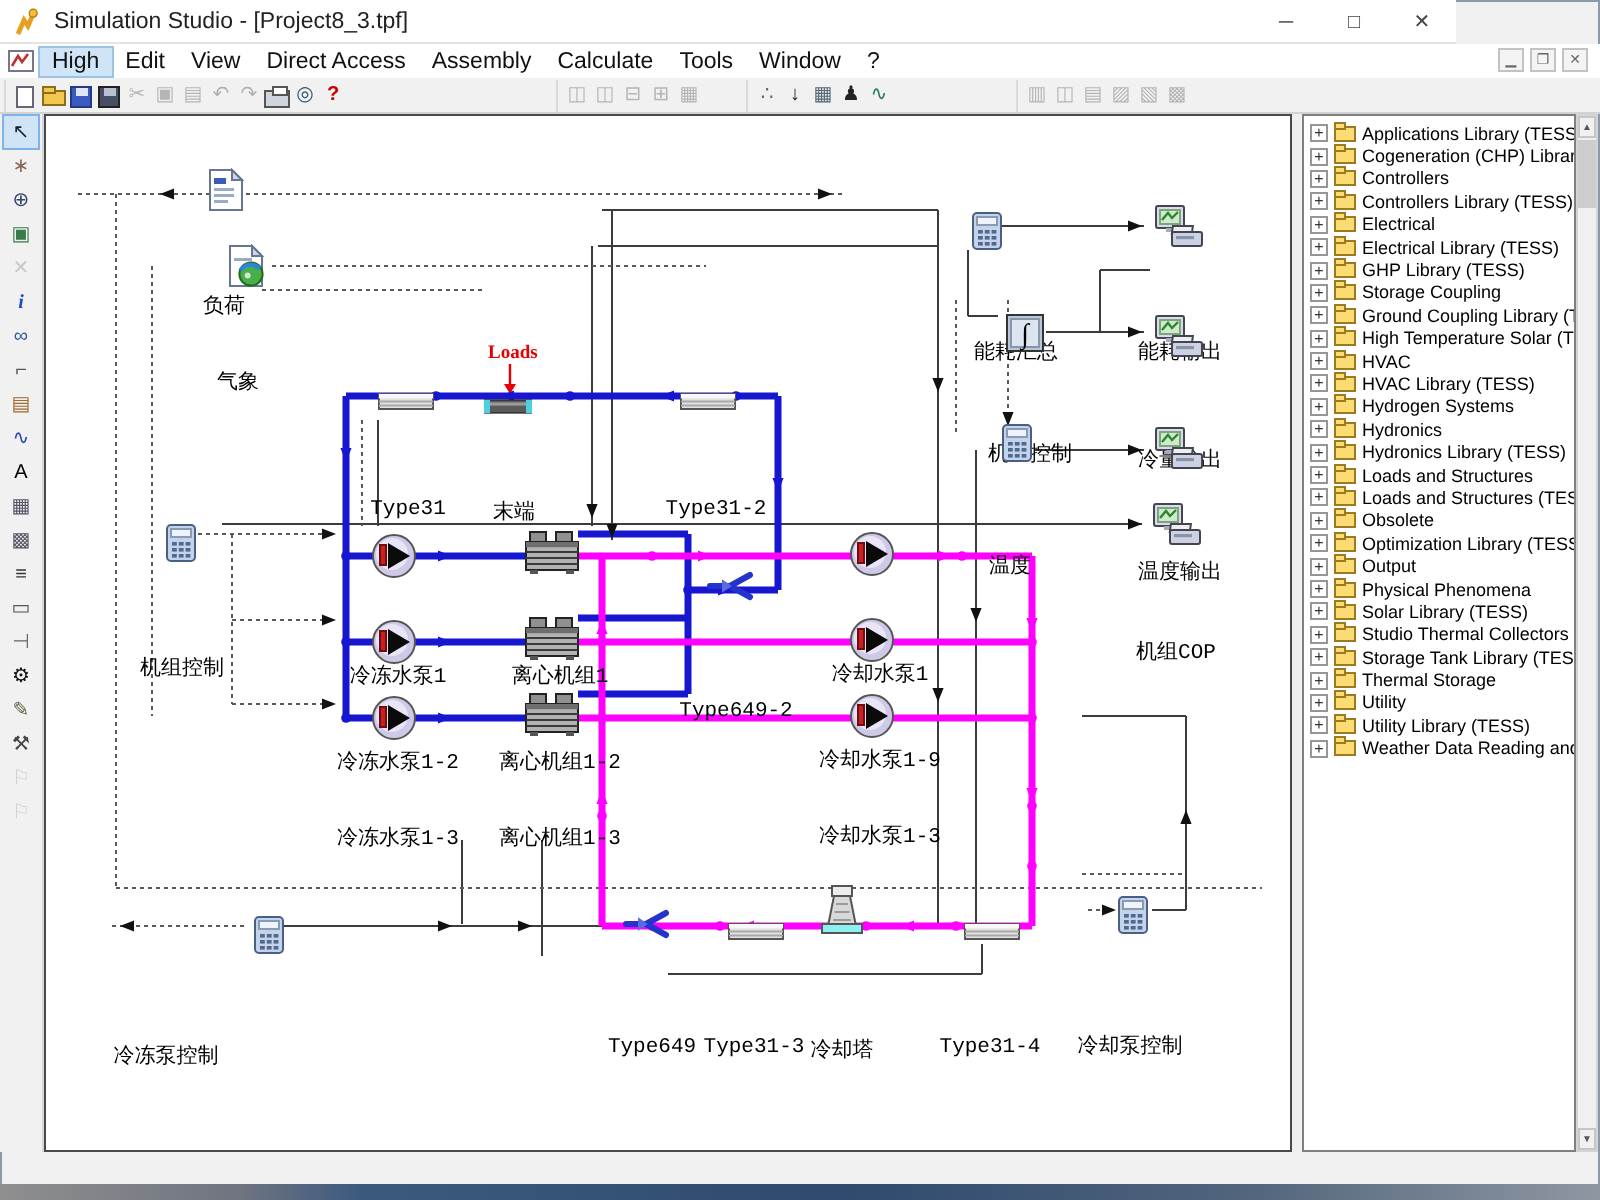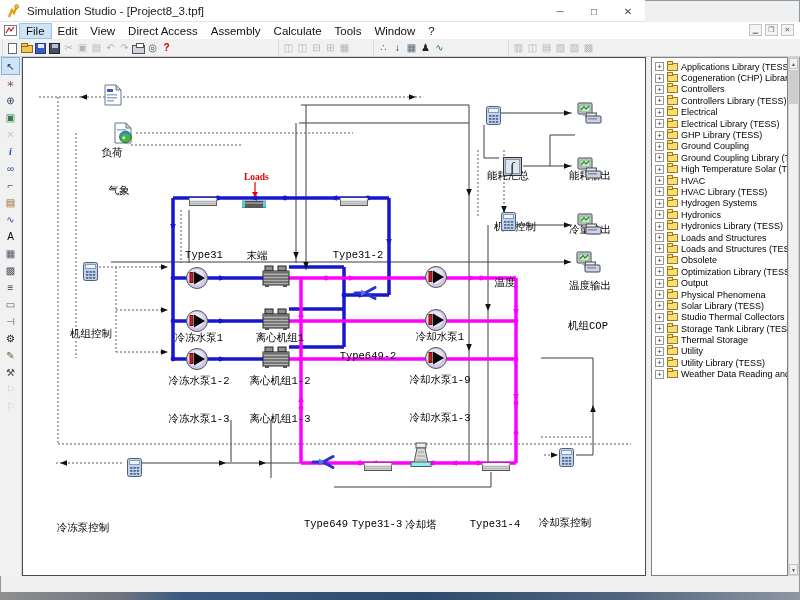--- a/index.html
+++ b/index.html
@@ -1,21 +1,21 @@
 <!DOCTYPE html>
 <html><head>
 <meta charset="utf-8">
 <style>
   * { margin:0; padding:0; box-sizing:border-box; }
   html,body { width:800px; height:600px; overflow:hidden; }
   body { font-family:"Liberation Sans", sans-serif; background:#fff; }
   .window { position:relative; width:800px; height:600px; background:#f0f0f0; outline:1px solid #8a9aa8; outline-offset:-1px; }
 
   
-  .titlebar { position:absolute; left:0; top:0; width:645px; height:22px; background:#ffffff; display:flex; align-items:center; border-bottom:1px solid #e4e4e4; }
+  .titlebar { position:absolute; left:0; top:0; width:728px; height:22px; background:#ffffff; display:flex; align-items:center; border-bottom:1px solid #e4e4e4; }
   .app-icon { width:14px; height:14px; margin-left:6px; }
   .title-text { font-size:11.5px; color:#222; margin-left:7px; }
   .win-btns { position:absolute; right:0; top:0; height:22px; display:flex; }
   .win-btn { width:34px; height:22px; display:flex; align-items:center; justify-content:center; font-size:10px; color:#444; }
 
   
   .menubar { position:absolute; left:0; top:22px; width:800px; height:17px; background:#ffffff; display:flex; align-items:center; }
   .mdi-doc-icon { width:13px; height:11px; margin:0 3px 0 4px; }
   .menu-item { font-size:11.5px; color:#111; padding:1px 6px; margin-right:1px; }
   .menu-item.hl { background:#cfe4f7; outline:1px solid #9ac3e8; }
@@ -96,21 +96,21 @@
         <div class="win-btn">✕</div>
       </div>
   </div>
 
   <div class="menubar">
     <svg class="mdi-doc-icon" viewBox="0 0 13 11">
       <rect x="0.5" y="0.5" width="12" height="10" fill="#fff" stroke="#778"></rect>
       <path d="M2,8 L5,3 L7,6 L10,2" stroke="#c03030" stroke-width="1.3" fill="none"></path>
     </svg>
     <div id="menu-items" style="display:flex;">
-        <span class="menu-item hl">File</span>
+        <span class="menu-item hl">High</span>
         <span class="menu-item">Edit</span>
         <span class="menu-item">View</span>
         <span class="menu-item">Direct Access</span>
         <span class="menu-item">Assembly</span>
         <span class="menu-item">Calculate</span>
         <span class="menu-item">Tools</span>
         <span class="menu-item">Window</span>
         <span class="menu-item">?</span>
       </div>
     <div class="mdi-btns" id="mdi-btns">
@@ -567,21 +567,21 @@
         <span class="tree-lbl">Electrical Library (TESS)</span>
       </div>
       <div class="tree-row">
         <span class="expand-box">+</span>
         <span class="folder-ic"></span>
         <span class="tree-lbl">GHP Library (TESS)</span>
       </div>
       <div class="tree-row">
         <span class="expand-box">+</span>
         <span class="folder-ic"></span>
-        <span class="tree-lbl">Ground Coupling</span>
+        <span class="tree-lbl">Storage Coupling</span>
       </div>
       <div class="tree-row">
         <span class="expand-box">+</span>
         <span class="folder-ic"></span>
         <span class="tree-lbl">Ground Coupling Library (TESS)</span>
       </div>
       <div class="tree-row">
         <span class="expand-box">+</span>
         <span class="folder-ic"></span>
         <span class="tree-lbl">High Temperature Solar (TESS)</span>

